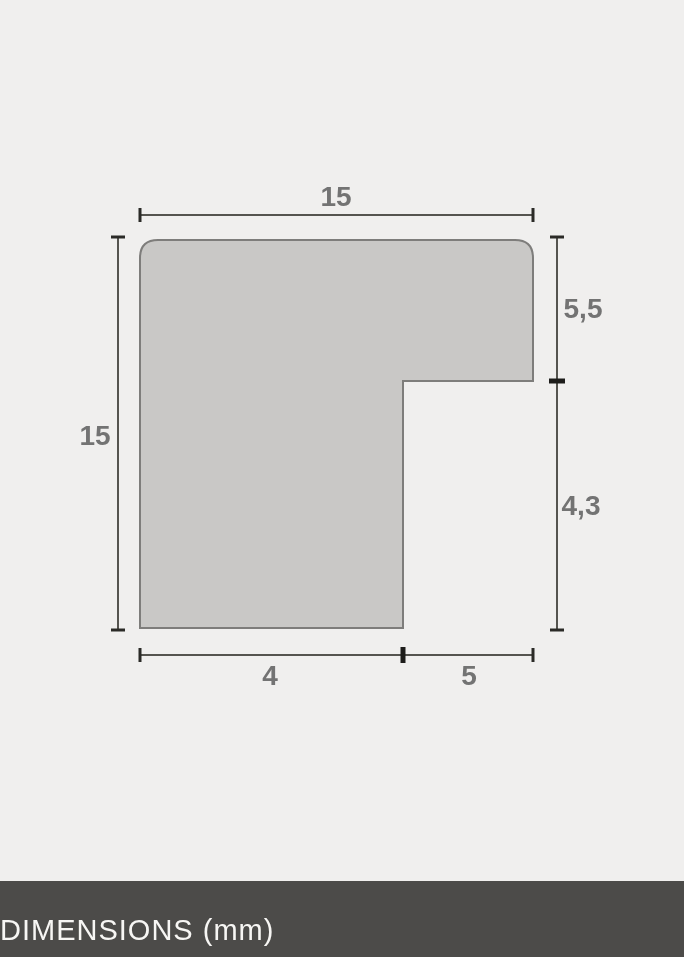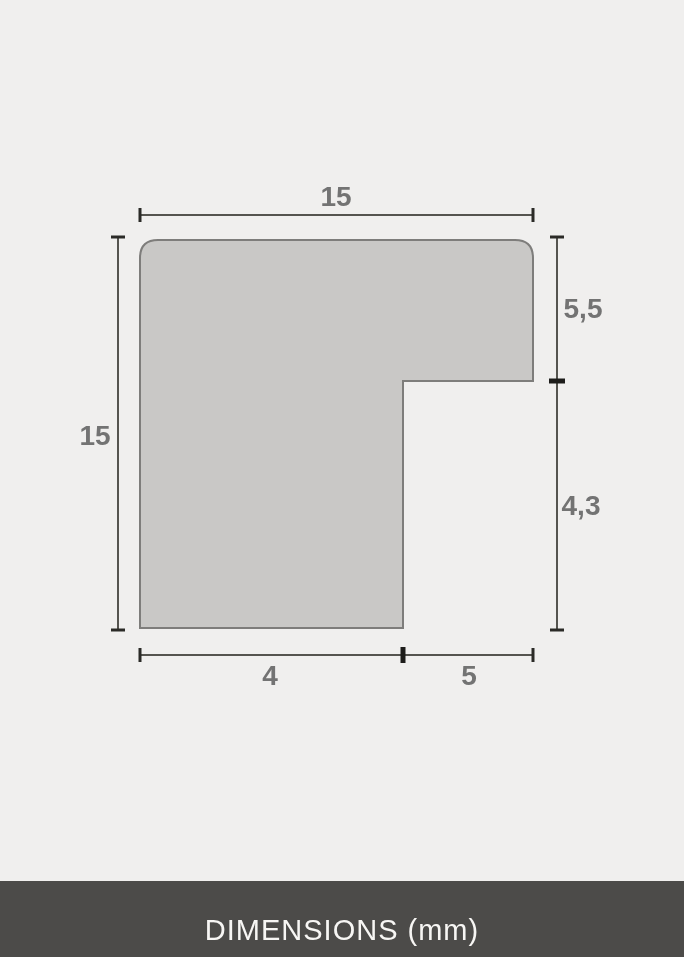--- a/index.html
+++ b/index.html
@@ -38,21 +38,20 @@
     line-height: 1;
   }
   .footer-bar {
     position: absolute;
     left: 0;
     top: 881px;
     width: 684px;
     height: 76px;
     background: #4c4b49;
     display: flex;
-    justify-content: center;
     align-items: center;
     padding-top: 22px;
     box-sizing: border-box;
   }
   .footer-title {
     color: #f7f6f4;
     font-size: 29px;
     font-weight: 400;
     letter-spacing: 1px;
     line-height: 1;

